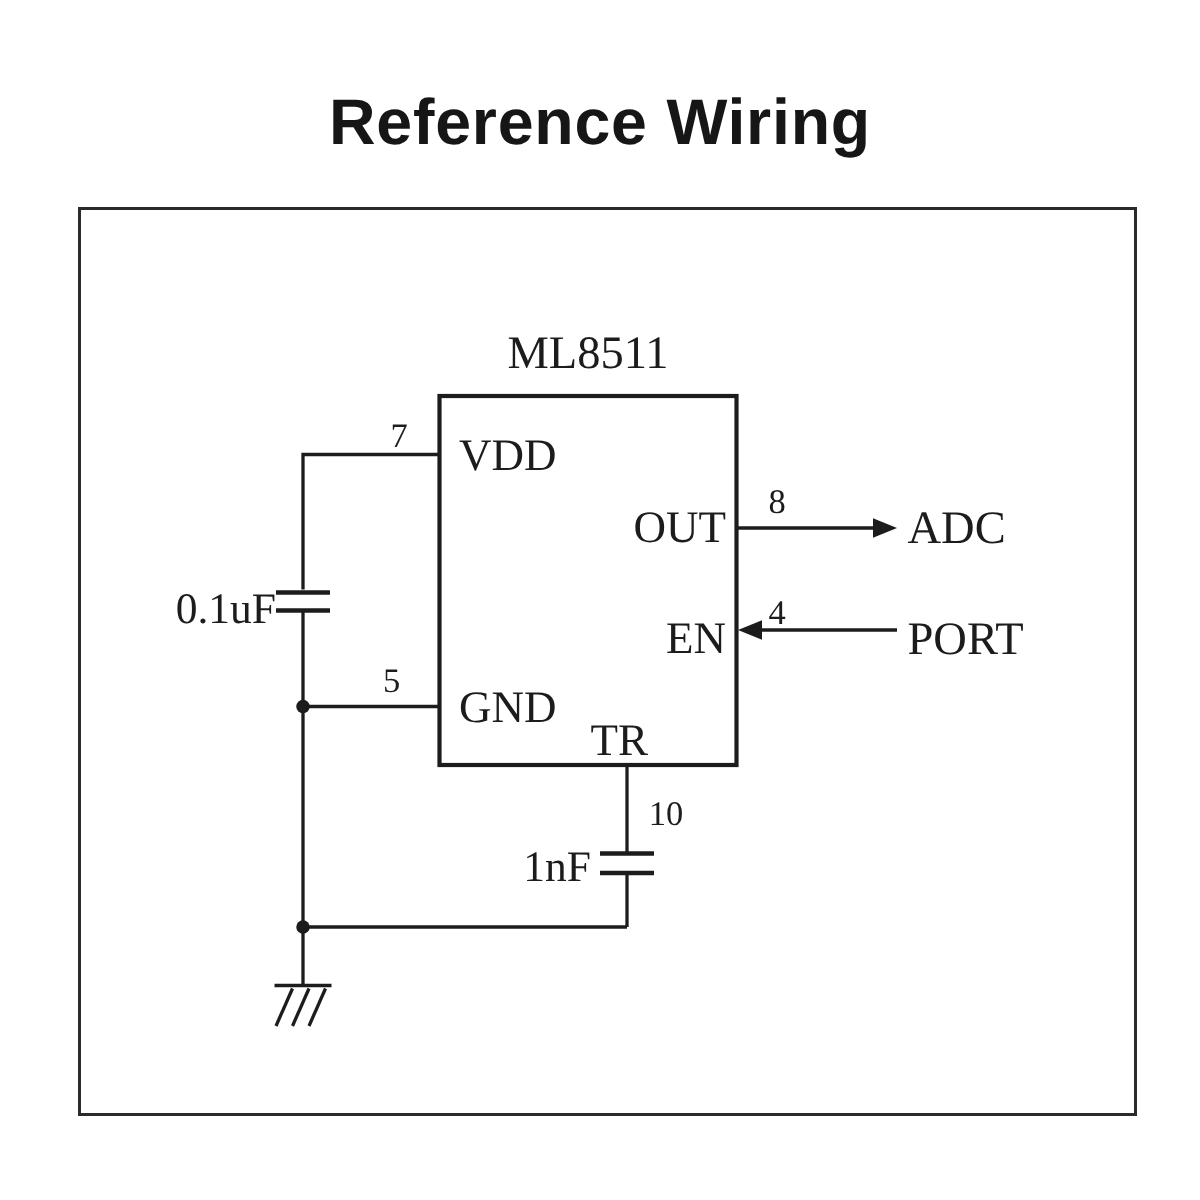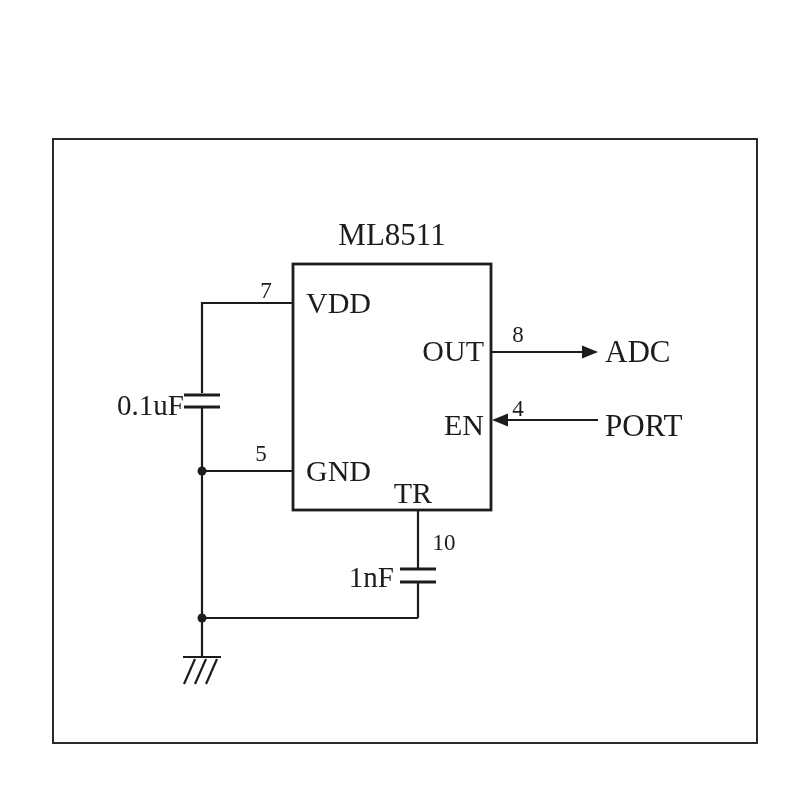--- a/index.html
+++ b/index.html
@@ -78,20 +78,21 @@
   .pinnum  { font-size: 23px; }
   .iclbl   { font-size: 31px; }
   .extlbl  { font-size: 31px; }
   .caplbl  { font-size: 29px; }
 </style>
 </head>
 <body>
 
 <div class="stage">
 
+  <div class="title">Reference Wiring</div>
 
   <div class="frame"></div>
 
   <svg class="circuit" viewBox="0 0 800 800" xmlns="http://www.w3.org/2000/svg">
 
     <rect x="293" y="264" width="198" height="246" class="boxline"></rect>
 
     <text x="392" y="245" text-anchor="middle" class="lbl iclbl">ML8511</text>
 
     <path d="M 293 303 L 202 303 L 202 393" class="wire"></path>

